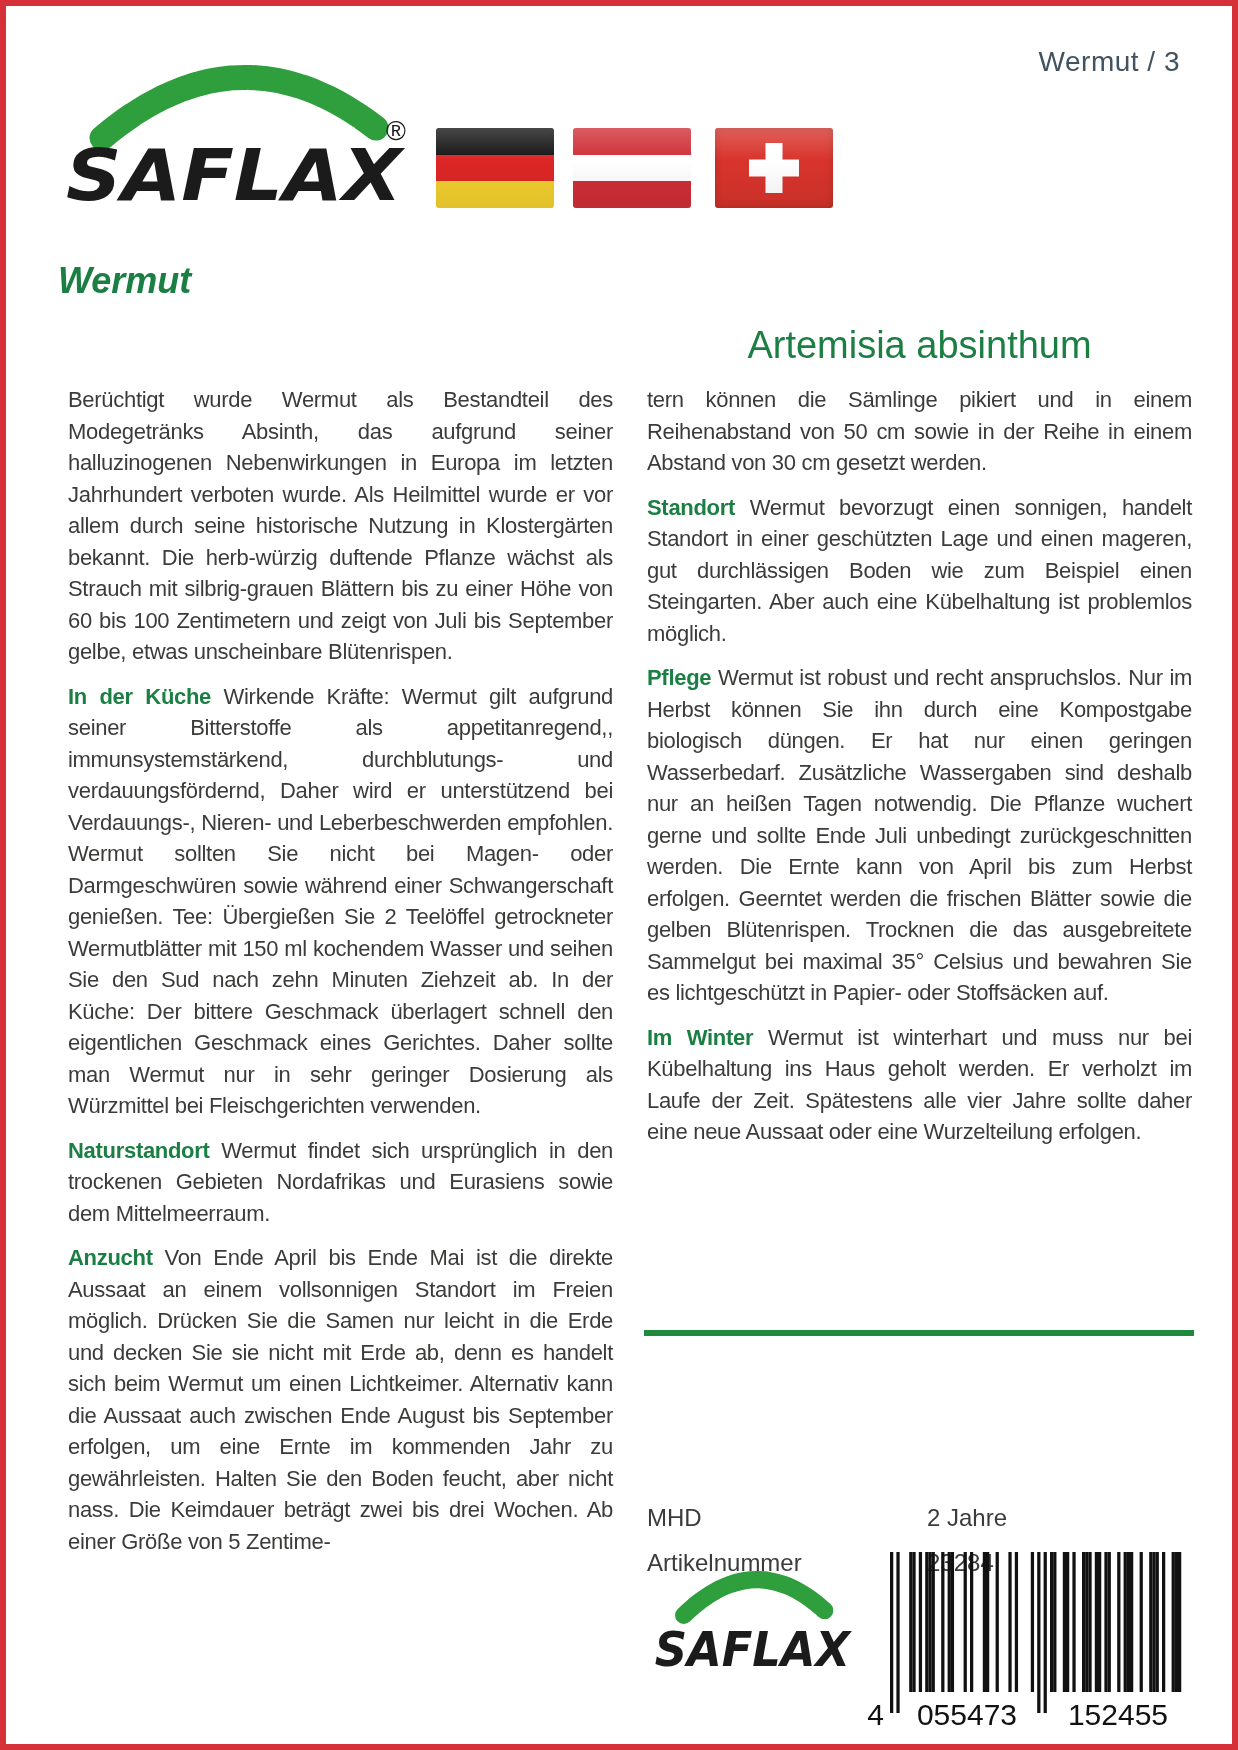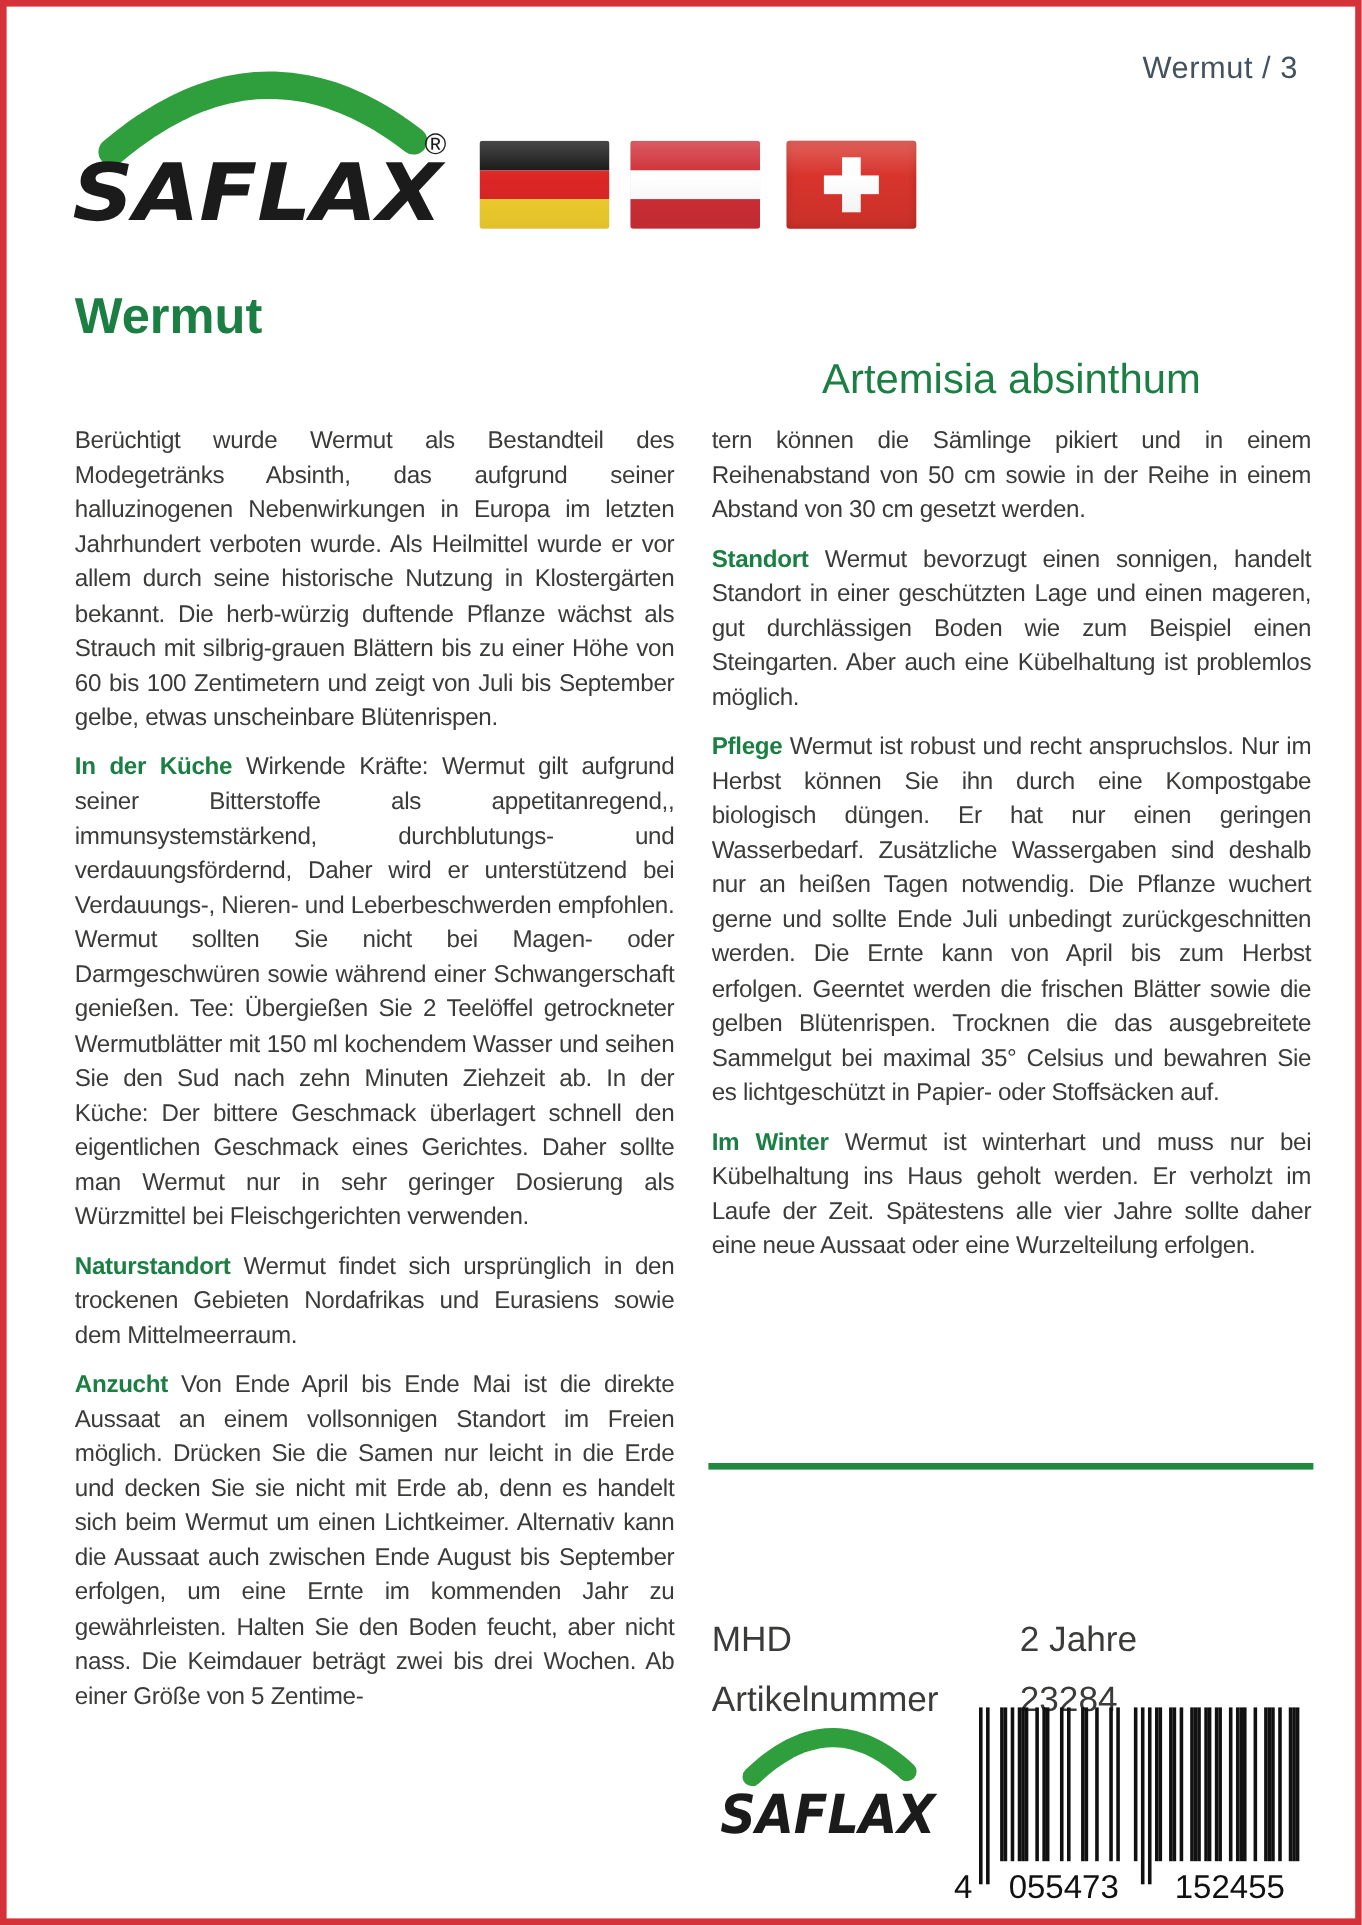--- a/index.html
+++ b/index.html
@@ -41,22 +41,22 @@
   .flag-at .s3{height:33.3%;background:#cf2e36;}
   .flag-ch{left:709px;background:#d8342c;}
   .flag-ch .cv{position:absolute;left:50%;top:50%;width:17px;height:50px;background:#fff;transform:translate(-50%,-50%);}
   .flag-ch .ch{position:absolute;left:50%;top:50%;width:50px;height:17px;background:#fff;transform:translate(-50%,-50%);}
   .page-code{
     position:absolute;top:40px;right:52px;
     font-size:28px;color:var(--code-text);letter-spacing:.5px;
   }
   
   .title{
-    position:absolute;left:62px;top:254px;
-    font-size:46px;font-weight:bold;color:var(--heading-green);
+    position:absolute;left:52px;top:254px;
+    font-size:36px;font-weight:bold;color:var(--heading-green);font-style:italic;
   }
   .subtitle{
     position:absolute;left:641px;top:318px;width:545px;
     text-align:center;font-size:38px;font-weight:normal;color:var(--heading-green);
   }
   
   .col{position:absolute;top:378px;width:545px;}
   .col-left{left:62px;}
   .col-right{left:641px;}
   .para{
@@ -70,22 +70,22 @@
     text-decoration-thickness:3px;
     text-underline-offset:6px;
   }
   .sec-h:after{content:"\00a0";}
   
   .divider{
     position:absolute;left:638px;top:1324px;width:550px;height:6px;
     background:var(--divider-green);
   }
   .info{
-    position:absolute;left:641px;top:1466px;width:545px;
-    font-size:32px;color:var(--text-dark);
+    position:absolute;left:641px;top:1498px;width:545px;
+    font-size:24px;color:var(--text-dark);
   }
   .info-row{display:flex;margin-bottom:17px;}
   .info-label{width:280px;}
   .info-value{flex:1;}
   .barcode{position:absolute;left:858px;top:1546px;}
   .logo-text{font-family:"DejaVu Sans",sans-serif;font-style:italic;font-weight:bold;fill:#1b1b1b;}
   .bc-digit{font-family:"Liberation Sans",sans-serif;fill:#111;}
 </style>
 </head>
 <body>

